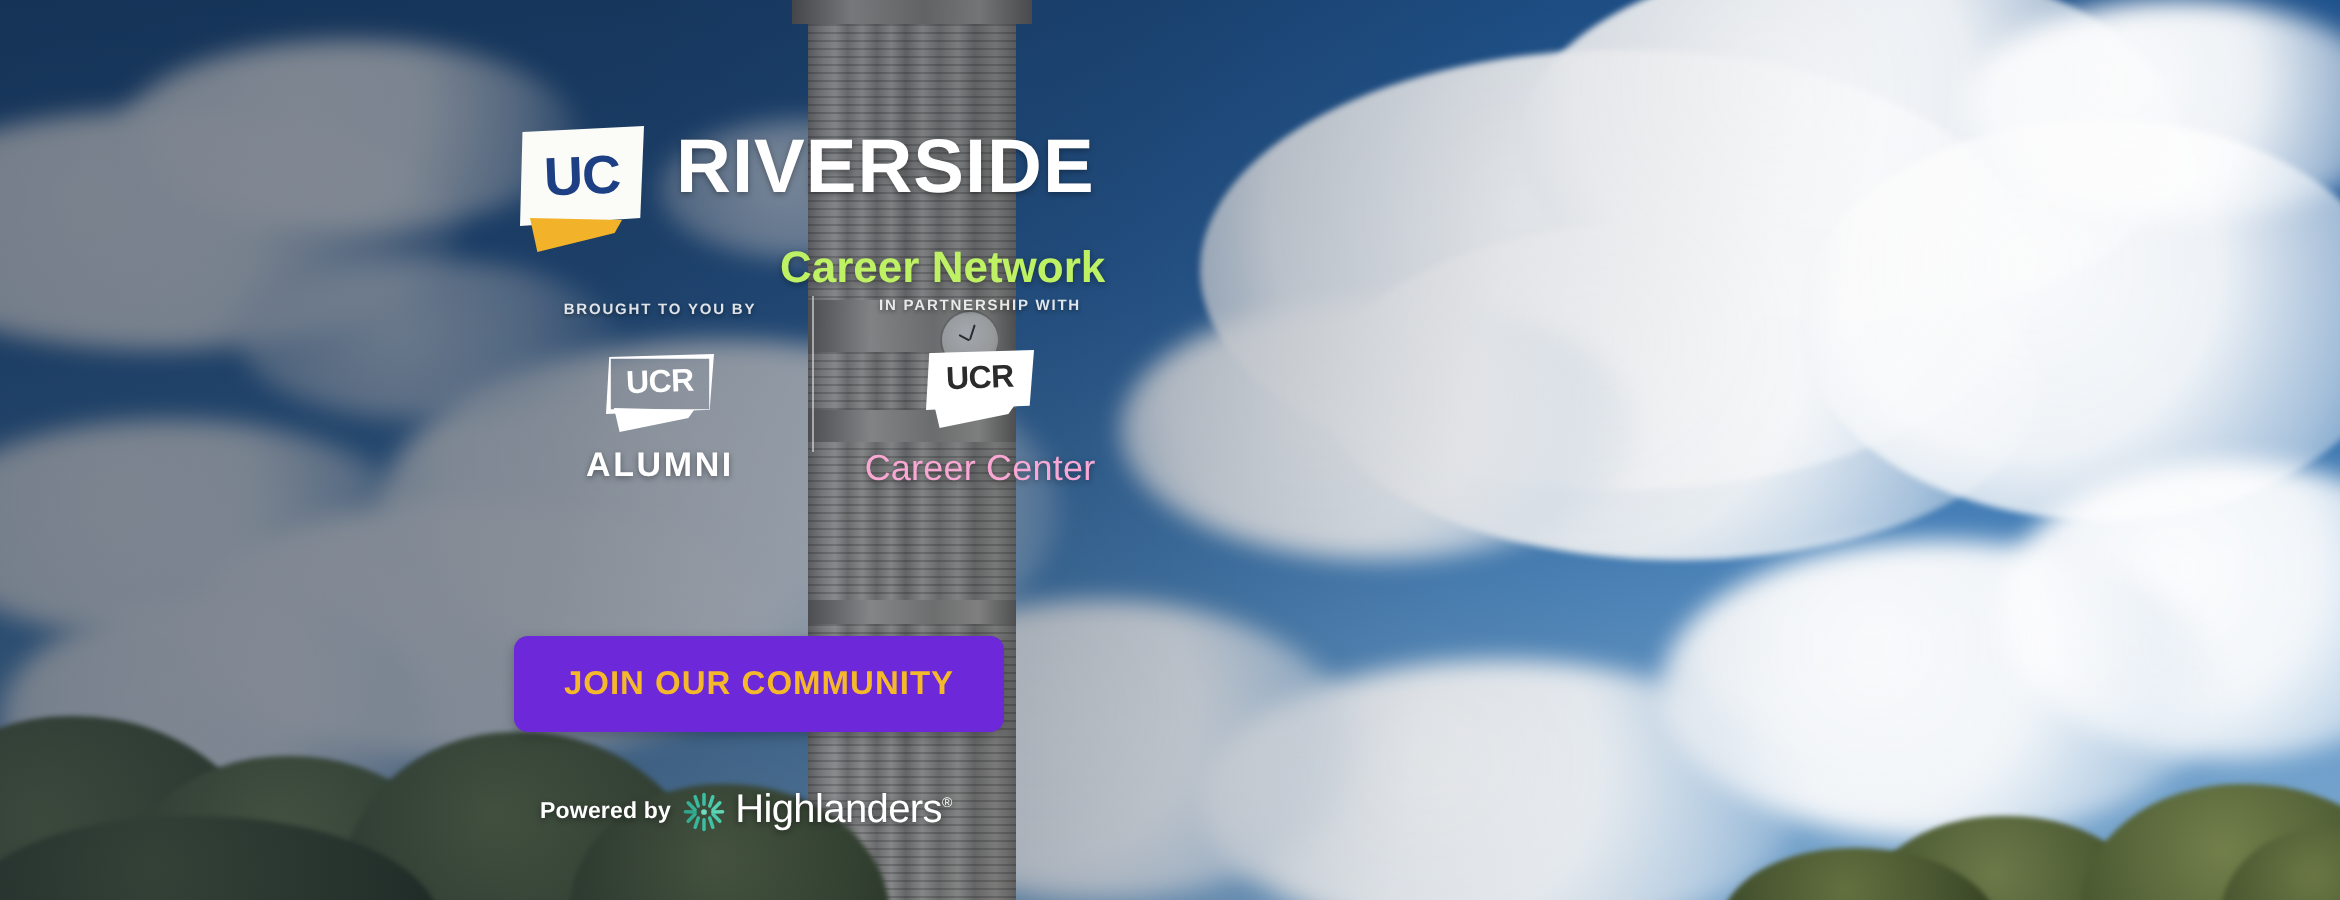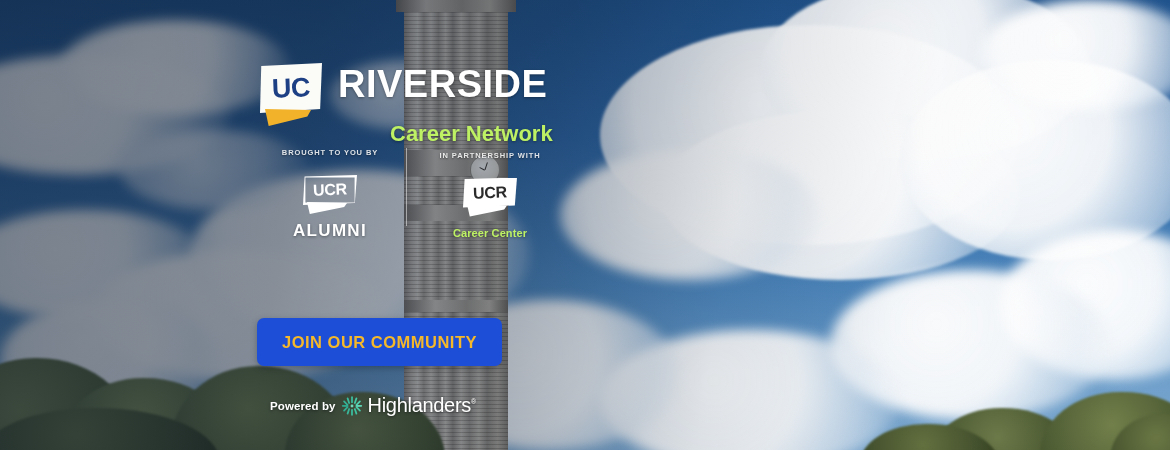--- a/index.html
+++ b/index.html
@@ -236,23 +236,23 @@
   .partner-name-alumni {
     margin-top: 6px;
     color: #ffffff;
     font-size: 17px;
     font-weight: 700;
     letter-spacing: 1.3px;
     text-shadow: 0 1px 3px rgba(0,0,0,.4);
   }
   .partner-name-cc {
     margin-top: 9px;
-    color: #bef264;
-    font-size: 11px;
-    font-weight: 700;
+    color: #f9a8d4;
+    font-size: 18px;
+    font-weight: 400;
     letter-spacing: .1px;
     text-shadow: 0 1px 3px rgba(0,0,0,.4);
   }
 
   
   .tagline {
     position: absolute; left: 3px; top: 252px;
     width: 390px;
     color: #ffffff;
     font-size: 19.5px;
@@ -261,21 +261,21 @@
     letter-spacing: -0.2px;
     text-shadow: 0 1px 4px rgba(0,0,0,.45);
   }
 
   
   .cta {
     position: absolute; left: 5px; top: 318px;
     width: 245px; height: 48px;
     border: none;
     border-radius: 7px;
-    background: #1d4ed8;
+    background: #6d28d9;
     color: #f5b82a;
     font-family: "Liberation Sans", sans-serif;
     font-size: 16.5px;
     font-weight: 700;
     letter-spacing: .5px;
     cursor: pointer;
     box-shadow: 0 2px 6px rgba(0,0,0,.25);
   }
 
   

